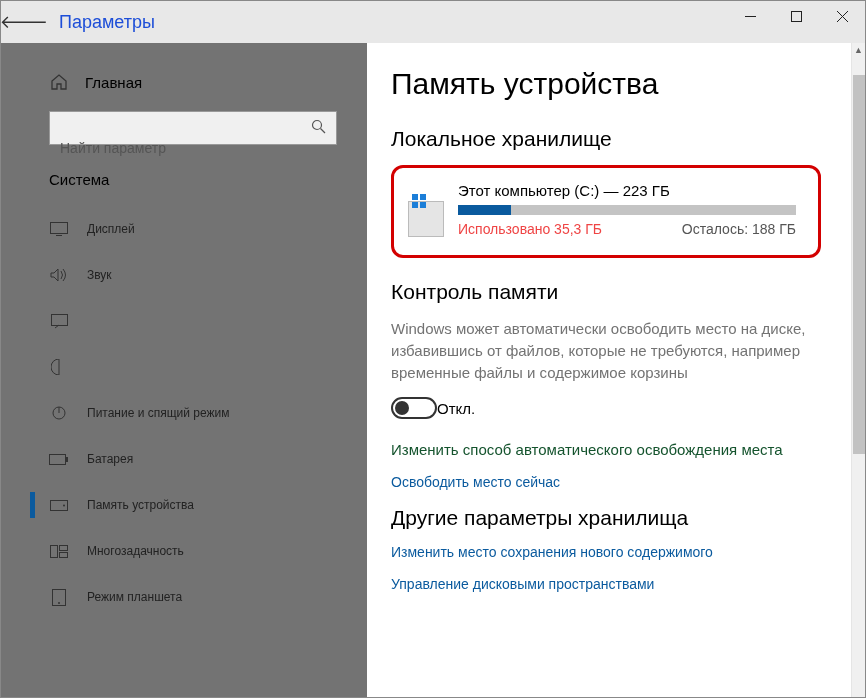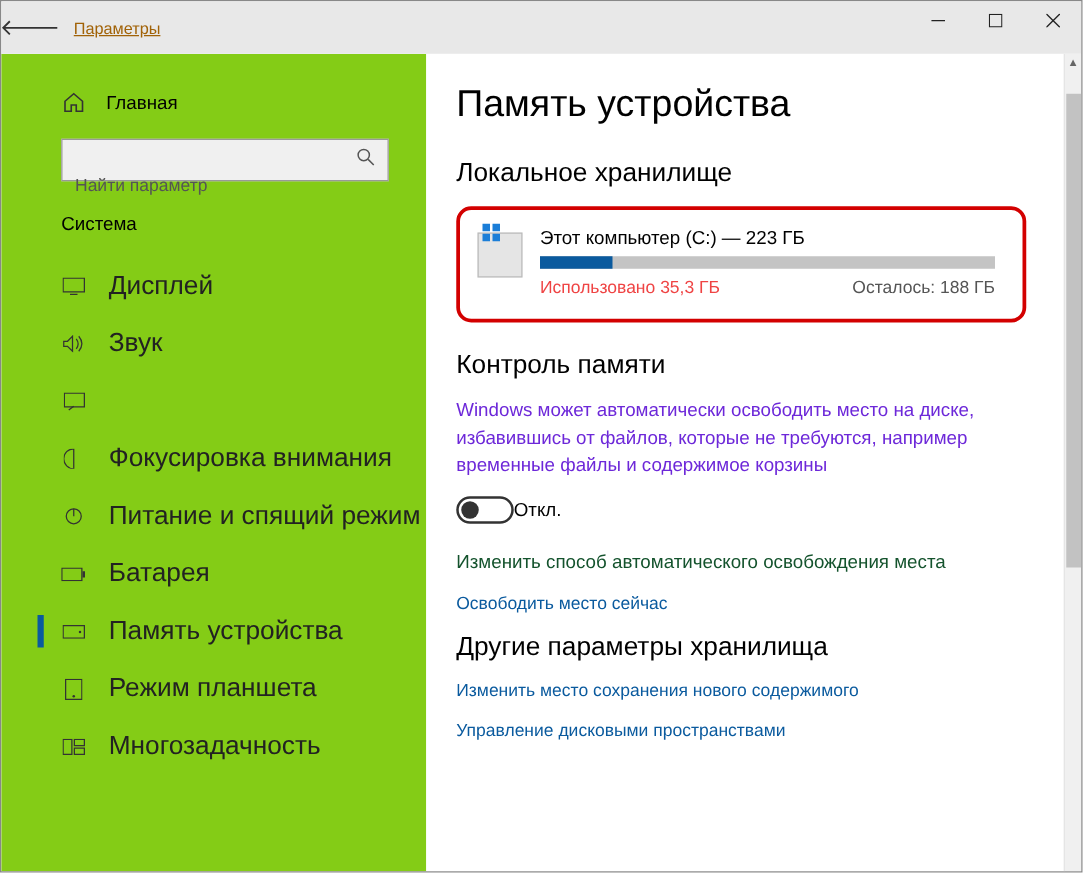--- a/index.html
+++ b/index.html
@@ -24,24 +24,23 @@
     align-items: center;
     padding: 0 6px;
     position: relative;
   }
   .back-btn {
     width: 34px; height: 34px;
     display: flex; align-items: center; justify-content: center;
     font-size: 18px; color: #333;
   }
   .title-text {
-    font-size: 13px;
-    color: #a16207;
+    font-size: 18px;
+    color: #1d4ed8;
     margin-left: 18px;
-    text-decoration: underline;
   }
   .win-controls {
     position: absolute;
     right: 0; top: 0;
     height: 42px;
     display: flex;
   }
   .wc {
     width: 46px;
     height: 30px;
@@ -50,22 +49,22 @@
     justify-content: center;
     font-size: 11px;
     color: #222;
   }
   .body {
     flex: 1;
     display: flex;
     overflow: hidden;
   }
   .sidebar {
-    width: 340px;
-    background: #84cc16;
+    width: 366px;
+    background: #737373;
     padding-top: 30px;
     overflow-y: auto;
   }
   .content {
     flex: 1;
     background: #fff;
     padding: 24px 30px 0 24px;
     overflow-y: auto;
   }
   .home-row {
@@ -90,21 +89,21 @@
     font-weight: 400;
     font-size: 15px;
     padding: 26px 0 18px 48px;
   }
   .nav-item {
     display: flex;
     align-items: center;
     height: 46px;
     padding-left: 48px;
     gap: 18px;
-    font-size: 21px;
+    font-size: 12px;
     color: #222;
     position: relative;
   }
   .nav-item.active::before {
     content: "";
     position: absolute;
     left: 29px;
     top: 10px;
     bottom: 10px;
     width: 5px;
@@ -119,20 +118,21 @@
   }
   h1.page-title { font-weight: 400; font-size: 30px; margin-bottom: 26px; }
   h2.section-title { font-weight: 400; font-size: 21px; margin-bottom: 14px; }
   .drive-box {
     border: 3px solid #d30000;
     border-radius: 12px;
     padding: 14px 22px 18px 14px;
     margin-bottom: 22px;
     display: flex;
     gap: 14px;
+    align-items: flex-end;
   }
   .drive-icon {
     width: 36px; height: 36px;
     background: #e5e5e5;
     border: 1px solid #bbb;
     margin-top: 4px;
     position: relative;
   }
   .drive-icon::before {
     content: "";
@@ -155,21 +155,21 @@
     width: 15.8%;
     background: #0a5a9e;
   }
   .drive-stats {
     display: flex;
     justify-content: space-between;
     font-size: 14px;
     color: #555;
   }
   .drive-stats .used { color: #ef4444; }
-  .desc { font-size: 15px; color: #6d28d9; line-height: 1.45; margin-bottom: 14px; }
+  .desc { font-size: 15px; color: #737373; line-height: 1.45; margin-bottom: 14px; }
   .toggle-row {
     display: flex;
     align-items: center;
     margin-bottom: 22px;
   }
   .toggle {
     width: 46px; height: 22px;
     border: 2px solid #333;
     border-radius: 11px;
     position: relative;
@@ -281,21 +281,20 @@
             </svg>
         </span>
       </div>
 
       <div class="nav-item">
         <span class="nav-icon">
           <svg width="16" height="16" viewBox="0 0 16 16">
               <path d="M8 0 A8 8 0 0 0 8 16 Z" fill="none" stroke="#333"></path>
             </svg>
         </span>
-        <span>Фокусировка внимания</span>
       </div>
 
       <div class="nav-item">
         <span class="nav-icon">
           <svg width="16" height="16" viewBox="0 0 16 16">
               <circle cx="8" cy="8" r="6" fill="none" stroke="#333"></circle>
               <line x1="8" y1="2" x2="8" y2="8" stroke="#333"></line>
             </svg>
         </span>
         <span>Питание и спящий режим</span>
@@ -312,41 +311,41 @@
       </div>
 
       <div class="nav-item active">
         <span class="nav-icon">
           <svg width="18" height="11" viewBox="0 0 18 11">
               <rect x="0.5" y="0.5" width="17" height="10" fill="none" stroke="#333"></rect>
               <circle cx="14" cy="5.5" r="1" fill="#333"></circle>
             </svg>
         </span>
         <span>Память устройства</span>
-      </div>
-
-      <div class="nav-item">
-        <span class="nav-icon">
-          <svg width="14" height="17" viewBox="0 0 14 17">
-              <rect x="0.5" y="0.5" width="13" height="16" fill="none" stroke="#333"></rect>
-              <circle cx="7" cy="14" r="1" fill="#333"></circle>
-            </svg>
-        </span>
-        <span>Режим планшета</span>
       </div>
 
       <div class="nav-item">
         <span class="nav-icon">
           <svg width="18" height="13" viewBox="0 0 18 13">
               <rect x="0.5" y="0.5" width="7" height="12" fill="none" stroke="#333"></rect>
               <rect x="9.5" y="0.5" width="8" height="5" fill="none" stroke="#333"></rect>
               <rect x="9.5" y="7.5" width="8" height="5" fill="none" stroke="#333"></rect>
             </svg>
         </span>
         <span>Многозадачность</span>
+      </div>
+
+      <div class="nav-item">
+        <span class="nav-icon">
+          <svg width="14" height="17" viewBox="0 0 14 17">
+              <rect x="0.5" y="0.5" width="13" height="16" fill="none" stroke="#333"></rect>
+              <circle cx="7" cy="14" r="1" fill="#333"></circle>
+            </svg>
+        </span>
+        <span>Режим планшета</span>
       </div>
     </div>
 
     <div class="content">
       <h1 class="page-title">Память устройства</h1>
 
       <h2 class="section-title">Локальное хранилище</h2>
 
       <div class="drive-box">
         <div class="drive-icon"></div>

